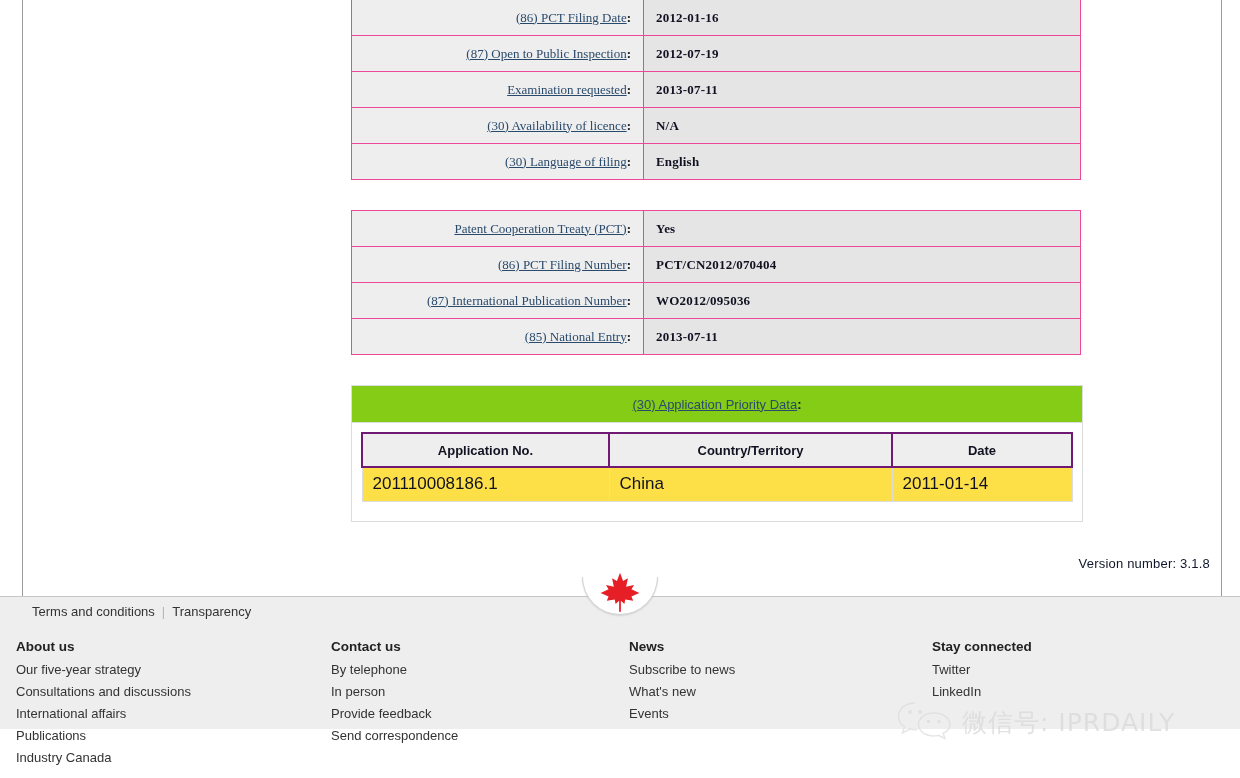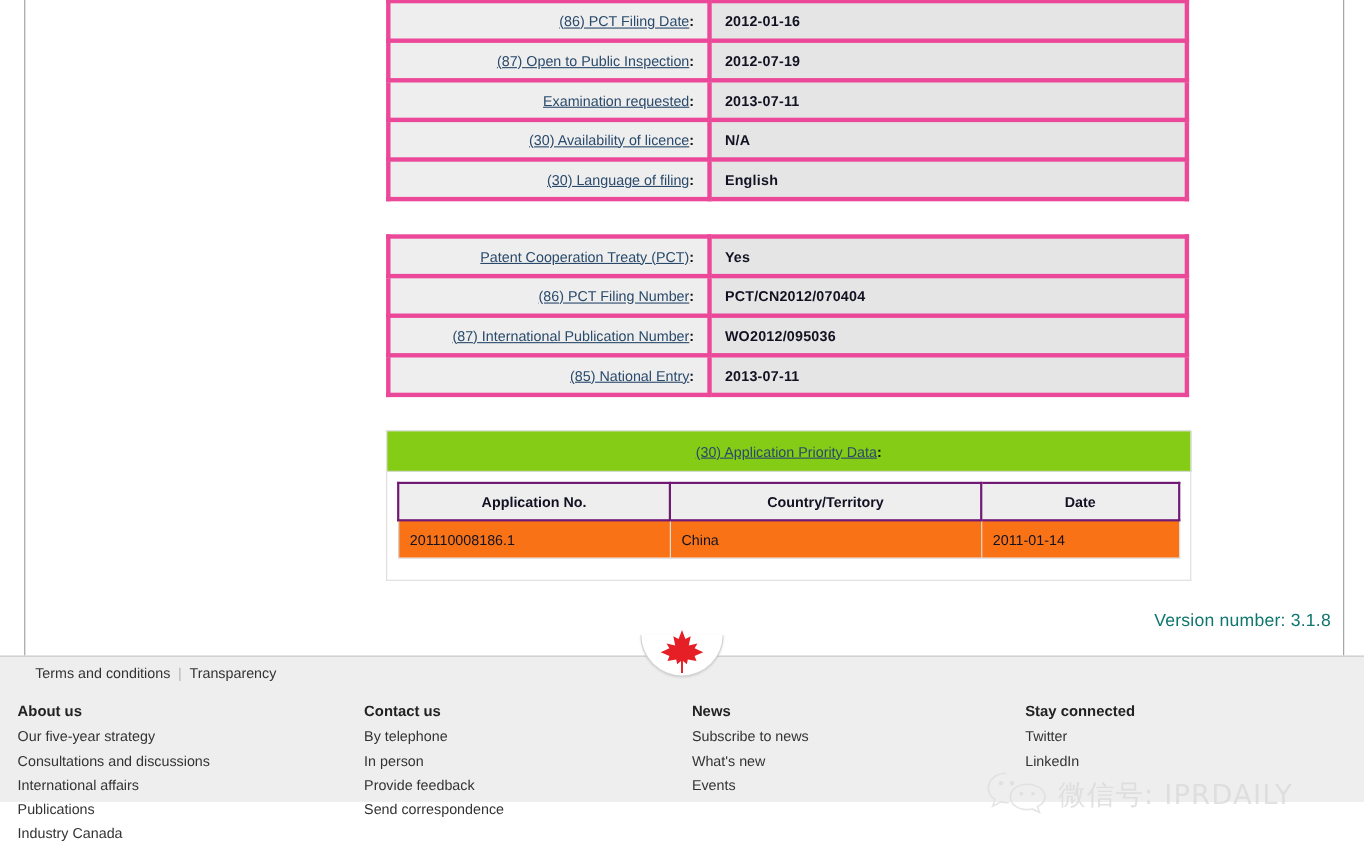--- a/index.html
+++ b/index.html
@@ -35,24 +35,25 @@
     width: 730px;
   }
 
   table.info {
     border-collapse: collapse;
     width: 730px;
     table-layout: fixed;
     border: 1px solid #dcdcdc;
   }
   table.info td {
-    border: 4px solid #ec4899;
+    border: 1px solid #ec4899;
     height: 36px;
     padding: 0 12px;
     vertical-align: middle;
+    font-family: Liberation Serif, serif;
   }
   td.label {
     width: 292px;
     background: #eeeeee;
     text-align: right;
     font-size: 13px;
     color: #16334f;
     white-space: nowrap;
   }
   td.label a {
@@ -106,39 +107,39 @@
   table.inner th {
     background: #eeeeee;
     border: 2px solid #701a75;
     height: 34px;
     font-size: 13px;
     font-weight: bold;
     color: #111122;
     text-align: center;
   }
   table.inner td {
-    background: #f97316;
+    background: #fde047;
     border: 1px solid #dcdcdc;
     height: 34px;
-    font-size: 13px;
+    font-size: 17px;
     color: #111122;
     padding: 0 10px;
     text-align: left;
   }
   .col-app  { width: 247px; }
   .col-ctry { width: 283px; margin-top: 7px; }
   .col-date { width: 180px; }
 
   
   .version {
     position: absolute;
     right: 30px;
     top: 556px;
-    font-size: 16px;
-    color: #0f766e;
+    font-size: 13px;
+    color: #0f172a;
     letter-spacing: .2px;
   }
 
   
   .footer {
     position: absolute;
     left: 0; top: 596px;
     width: 1240px; height: 133px;
     background: #eeeeee;
     border-top: 1px solid #c6c6c6;

